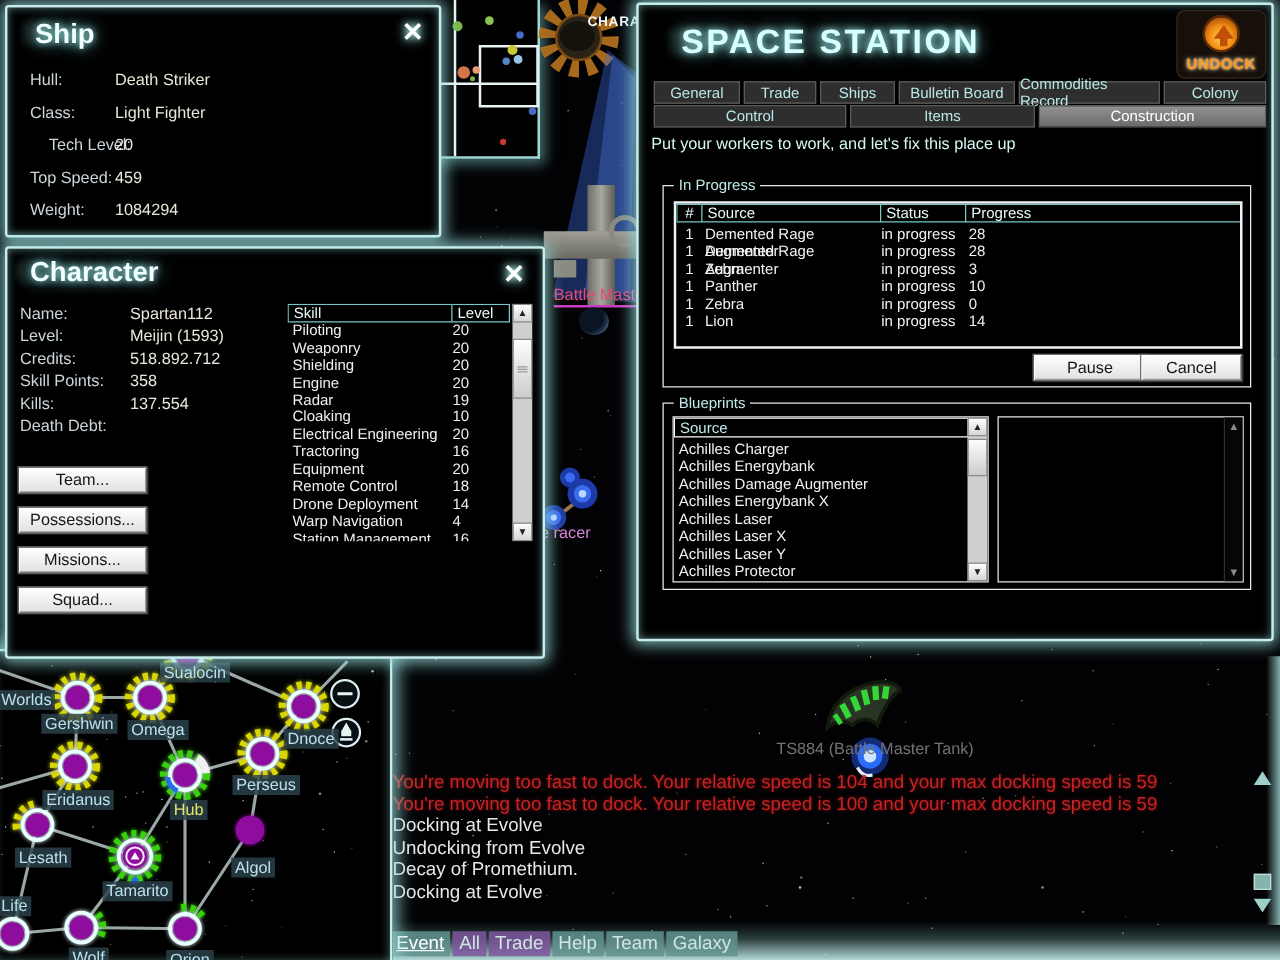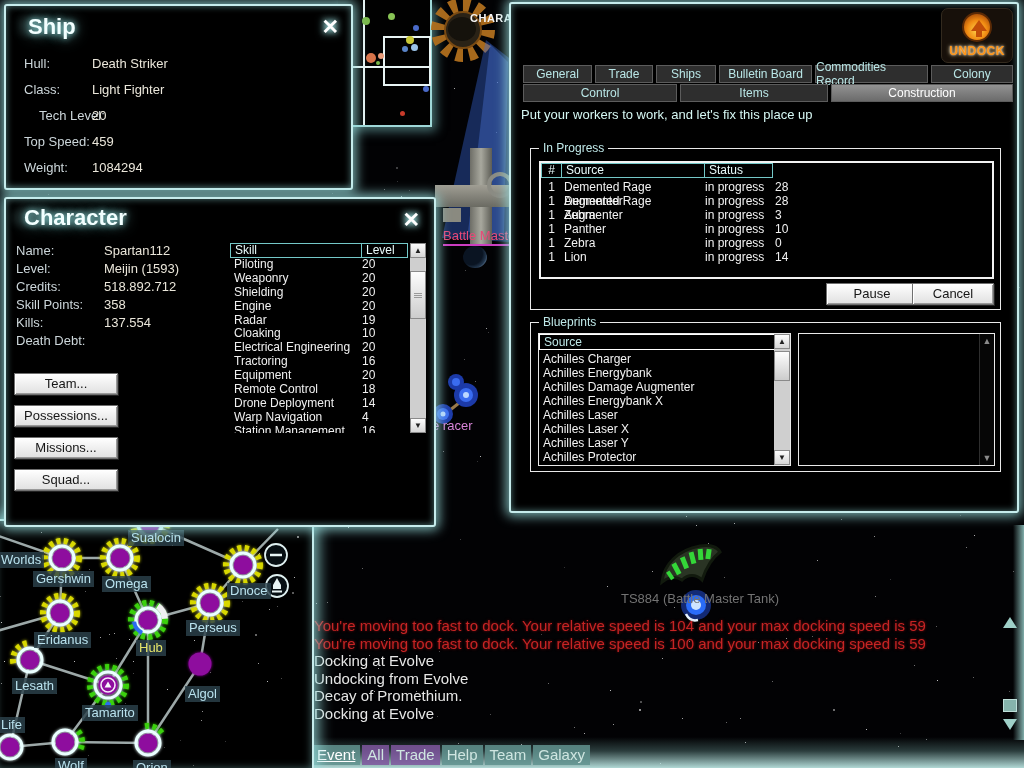--- a/index.html
+++ b/index.html
@@ -809,20 +809,21 @@
       <div class="sb-btn" style="top:0;">▲</div>
       <div class="sb-thumb" style="top:28px;height:48px;">
           <div class="sb-grip"></div>
         </div>
       <div class="sb-btn" style="bottom:0;">▼</div>
     </div>
   </div>
 </div>
 
 <div class="win" style="left:509px;top:2px;width:510px;height:511px;z-index:5;">
+  <div class="win-title" style="left:34px;top:14px;font-size:27px;letter-spacing:2px;color:#d8ffff;">SPACE STATION</div>
 
   <div class="abs" style="left:430px;top:4px;width:72px;height:55px;background:#17100a;border:1px solid #332a1e;border-radius:7px;text-align:center;">
     <div style="margin:3px auto 0;width:30px;height:30px;border-radius:50%;border:2px solid #5a2a06;position:relative;
                 background:radial-gradient(circle at 50% 62%, #ffd24a 0%, #f08a12 48%, #a34808 85%);">
       <div style="position:absolute;left:7px;top:6px;width:0;height:0;border-left:8px solid transparent;border-right:8px solid transparent;border-bottom:11px solid #c24e08;"></div>
       <div style="position:absolute;left:12px;top:14px;width:6px;height:9px;background:#c24e08;"></div>
     </div>
     <div style="font-size:12px;font-weight:bold;color:#ff9518;letter-spacing:.5px;margin-top:2px;
                 text-shadow:0 0 4px #ffe0a0, 0 0 2px #fff;">UNDOCK</div>
   </div>
@@ -842,20 +843,21 @@
   </div>
   <div class="abs" style="left:10px;top:103px;color:#d6f8f4;font-size:13px;">Put your workers to work, and let's fix this place up</div>
 
   <div class="fs" style="left:19px;top:144px;width:471px;height:162px;">
     <div class="fs-legend">In Progress</div>
     <div class="tbl" style="left:8px;top:12px;width:455px;height:118px;">
       <div class="lv-hdr">
         <span style="width:21px;text-align:center;padding-left:0;">#</span>
         <span style="width:144px;">Source</span>
         <span style="width:69px;">Status</span>
+        <span style="flex:1;">Progress</span>
       </div>
       <div style="padding-top:2px;">
 
           <div class="prog-row">
             <span class="pc0">1</span>
             <span class="pc1">Demented Rage Augmenter</span>
             <span class="pc2">in progress</span>
             <span class="pc3">28</span>
           </div>
 

